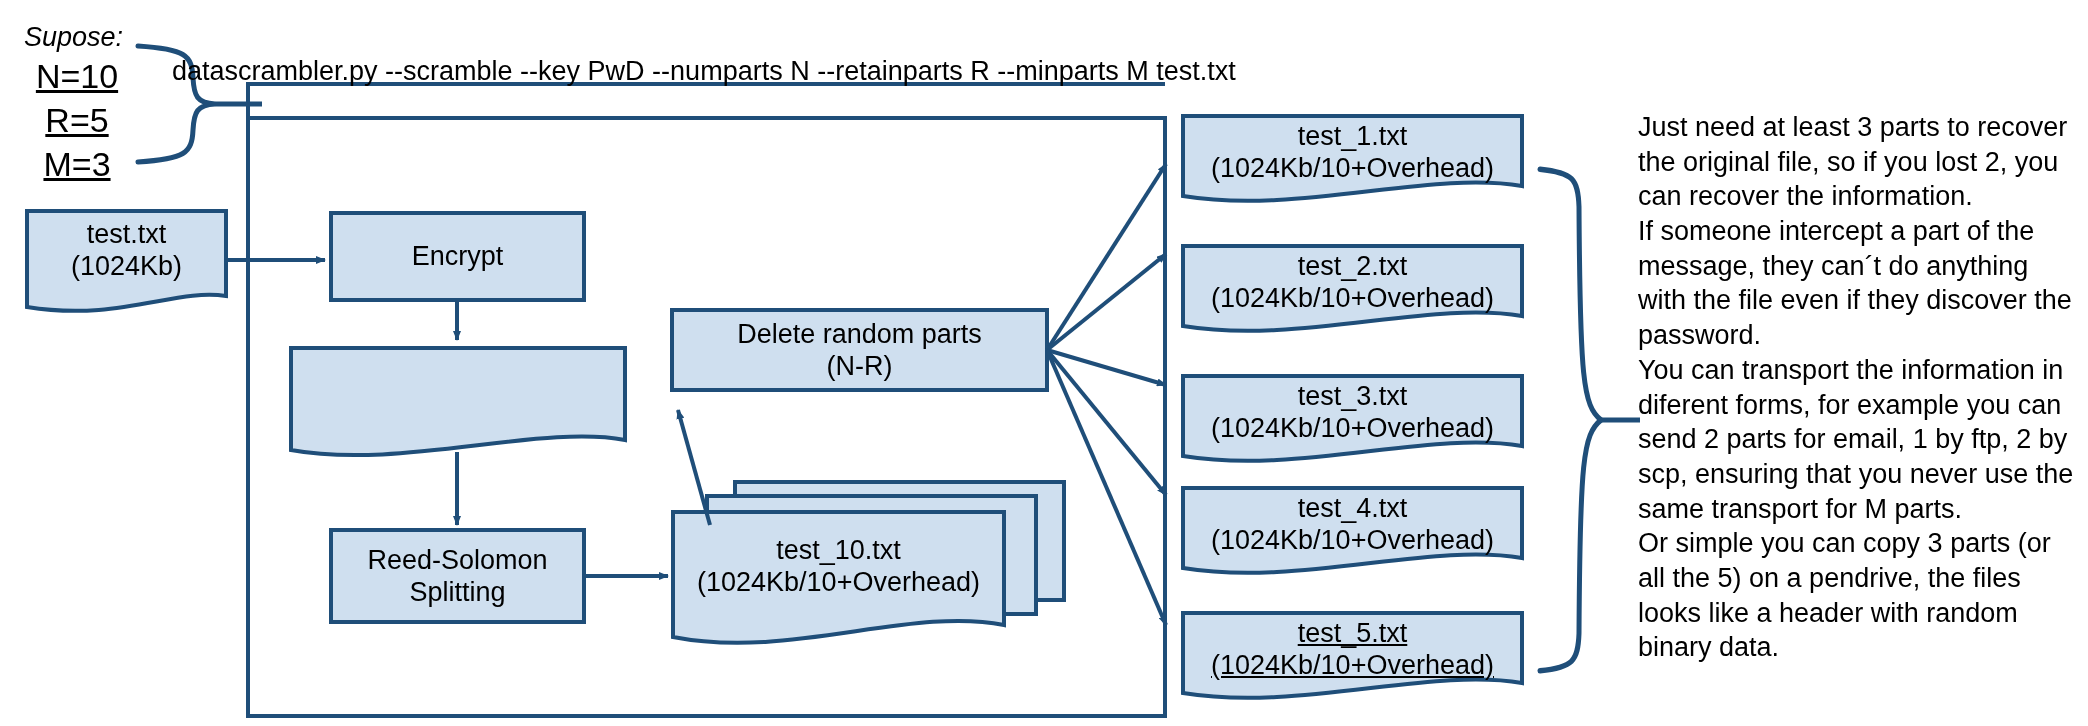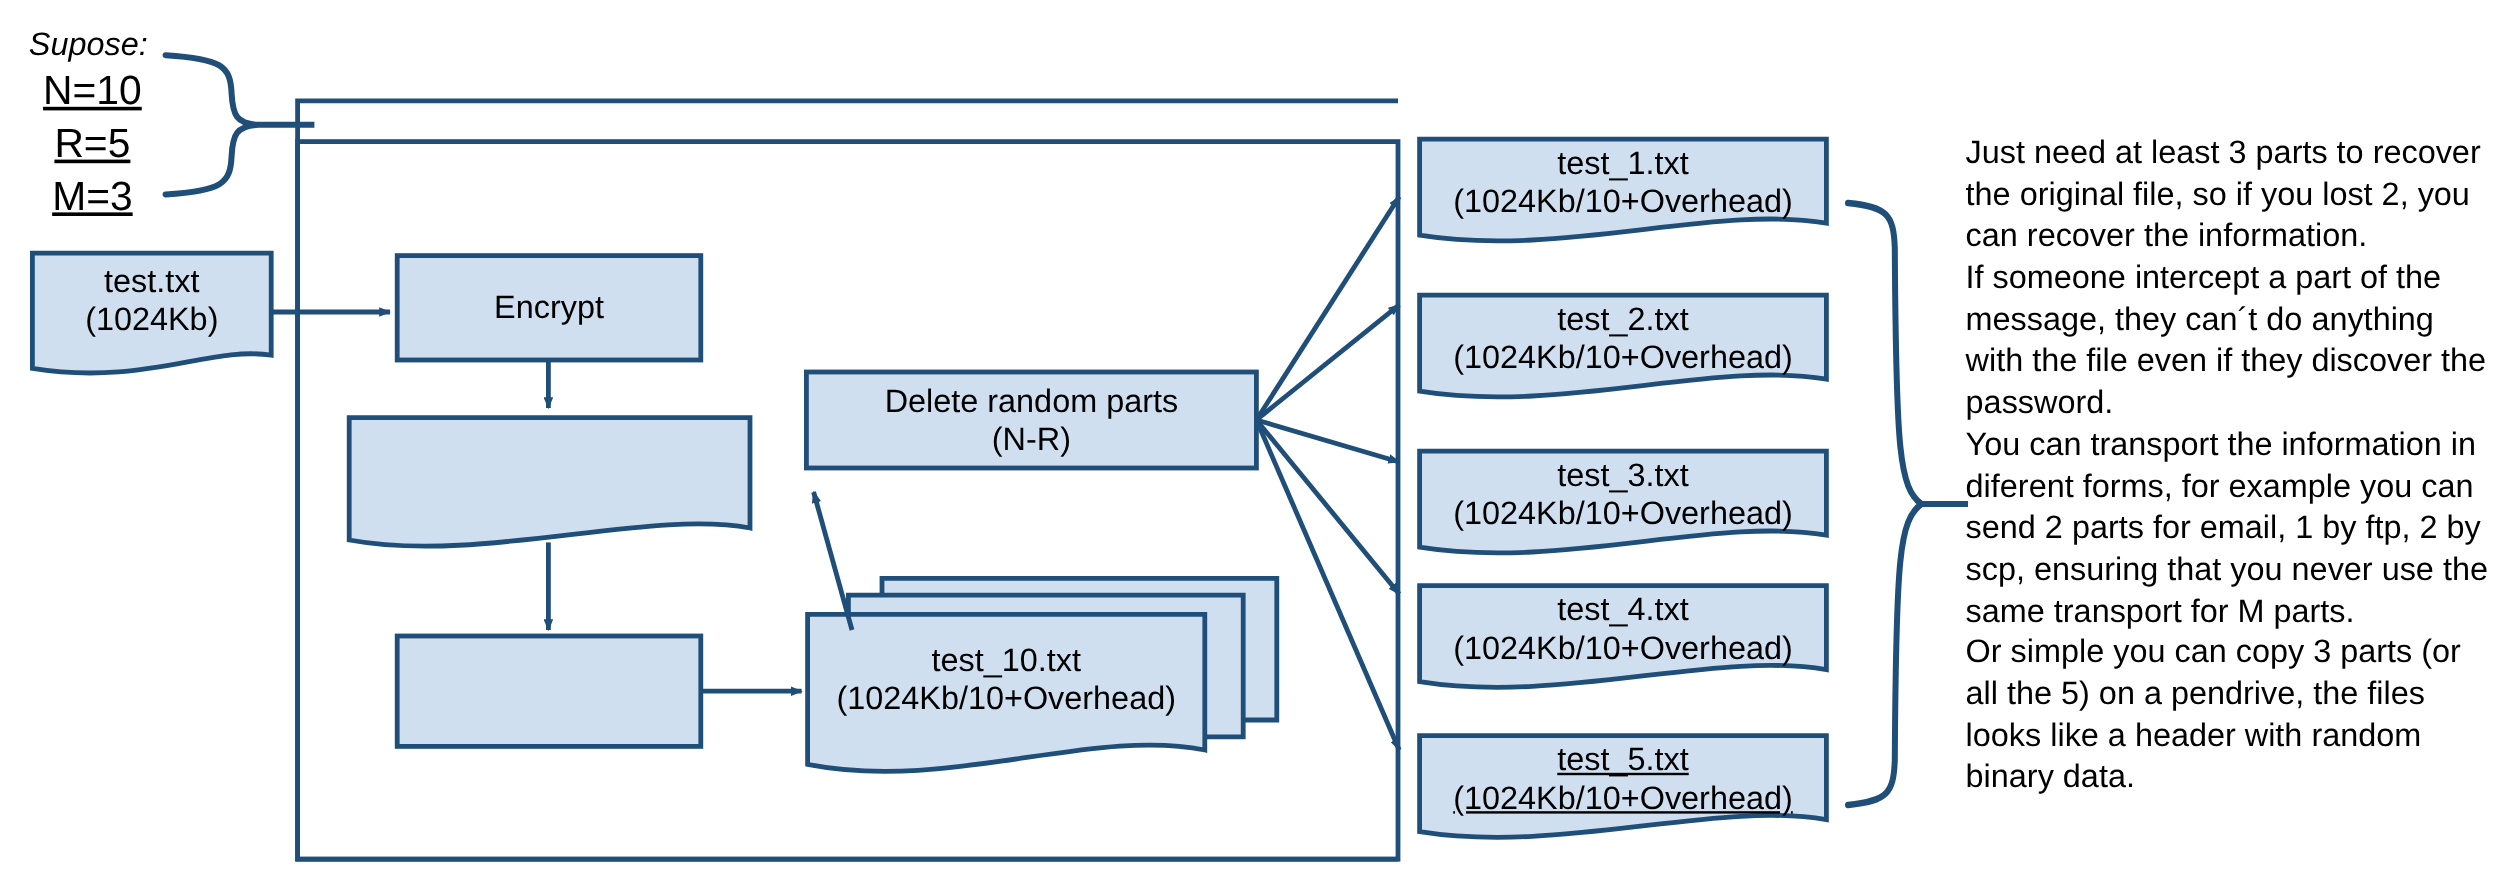--- a/index.html
+++ b/index.html
@@ -136,31 +136,36 @@
                C 1583,313 1580,338 1579,494 C 1578,519 1573,525 1540,528" fill="none" stroke="#1f4e79" stroke-width="5" stroke-linecap="round" transform="translate(0,90) scale(1,1.10)"></path>
       <line x1="1601" y1="420" x2="1640" y2="420" stroke="#1f4e79" stroke-width="5"></line>
     </g>
   </svg>
 
   <div class="supose-title" style="left:24px; top:22px;font-style:italic;">Supose:</div>
   <div class="supose-text center" style="left:24px; top:54px; width:106px;">N=10
 R=5
 M=3</div>
 
+  <div class="cmd-text" style="left:172px; top:56px;">datascrambler.py --scramble --key PwD --numparts N --retainparts R --minparts M test.txt</div>
 
   <div class="box-label" style="left:27px; top:211px; width:199px; height:78px;">
     <span>test.txt</span>
     <span>(1024Kb)</span>
   </div>
 
   <div class="box-label" style="left:331px; top:213px; width:253px; height:87px;">
     <span>Encrypt</span>
   </div>
 
 
+  <div class="box-label" style="left:331px; top:530px; width:253px; height:92px;">
+    <span>Reed-Solomon</span>
+    <span>Splitting</span>
+  </div>
 
   <div class="box-label" style="left:673px; top:512px; width:331px; height:108px;">
     <span>test_10.txt</span>
     <span>(1024Kb/10+Overhead)</span>
   </div>
 
   <div class="box-label" style="left:672px; top:310px; width:375px; height:80px;">
     <span>Delete random parts</span>
     <span>(N-R)</span>
   </div>

